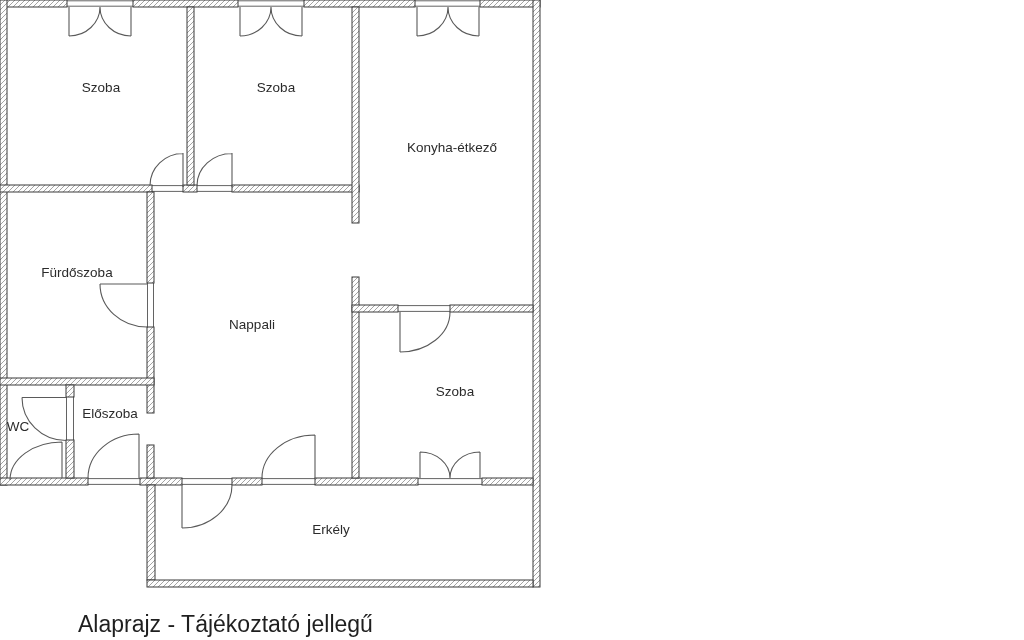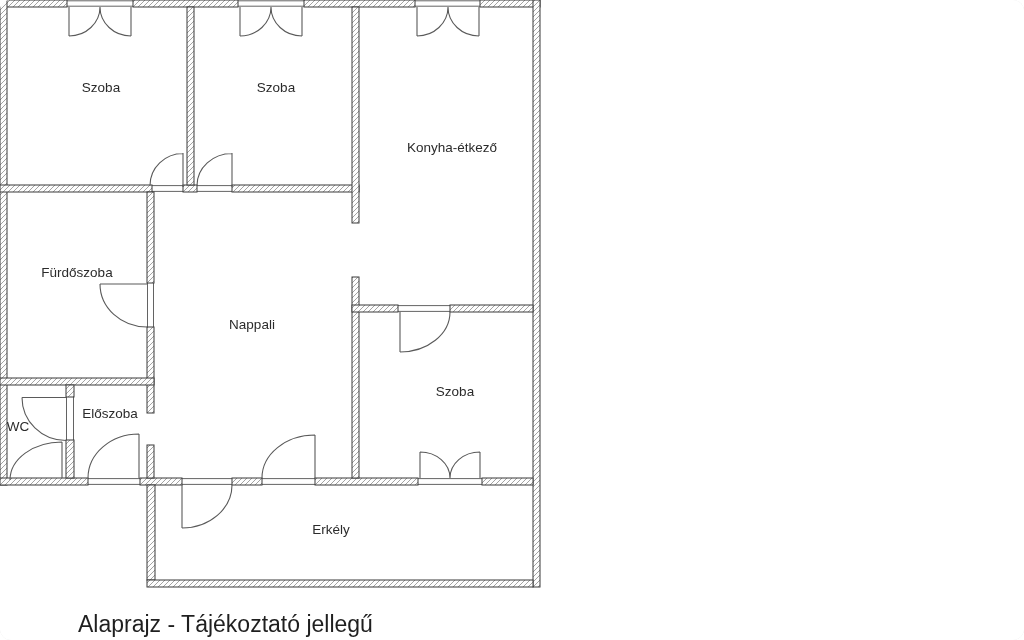--- a/index.html
+++ b/index.html
@@ -2,21 +2,20 @@
 <html><head>
 <meta charset="utf-8">
 <style>
   html,body{margin:0;padding:0;background:#fff;}
   .canvas{
     position:relative;
     width:1024px;height:640px;
     background:#e5e5e5;
     font-family:"Liberation Sans", sans-serif;
     overflow:hidden;
-    border-radius:11px;
   }
   svg{display:block;}
   .wall{fill:url(#hatch);stroke:#3b3b3b;stroke-width:1;}
   .sill{stroke:#3b3b3b;stroke-width:0.8;fill:none;}
   .door{stroke:#5a5a5a;stroke-width:1.1;fill:none;}
   .win{stroke:#5a5a5a;stroke-width:1.1;fill:none;}
   .room-label{
     font-family:"Liberation Sans", sans-serif;
     font-size:13.5px;fill:#2b2b2b;
   }

